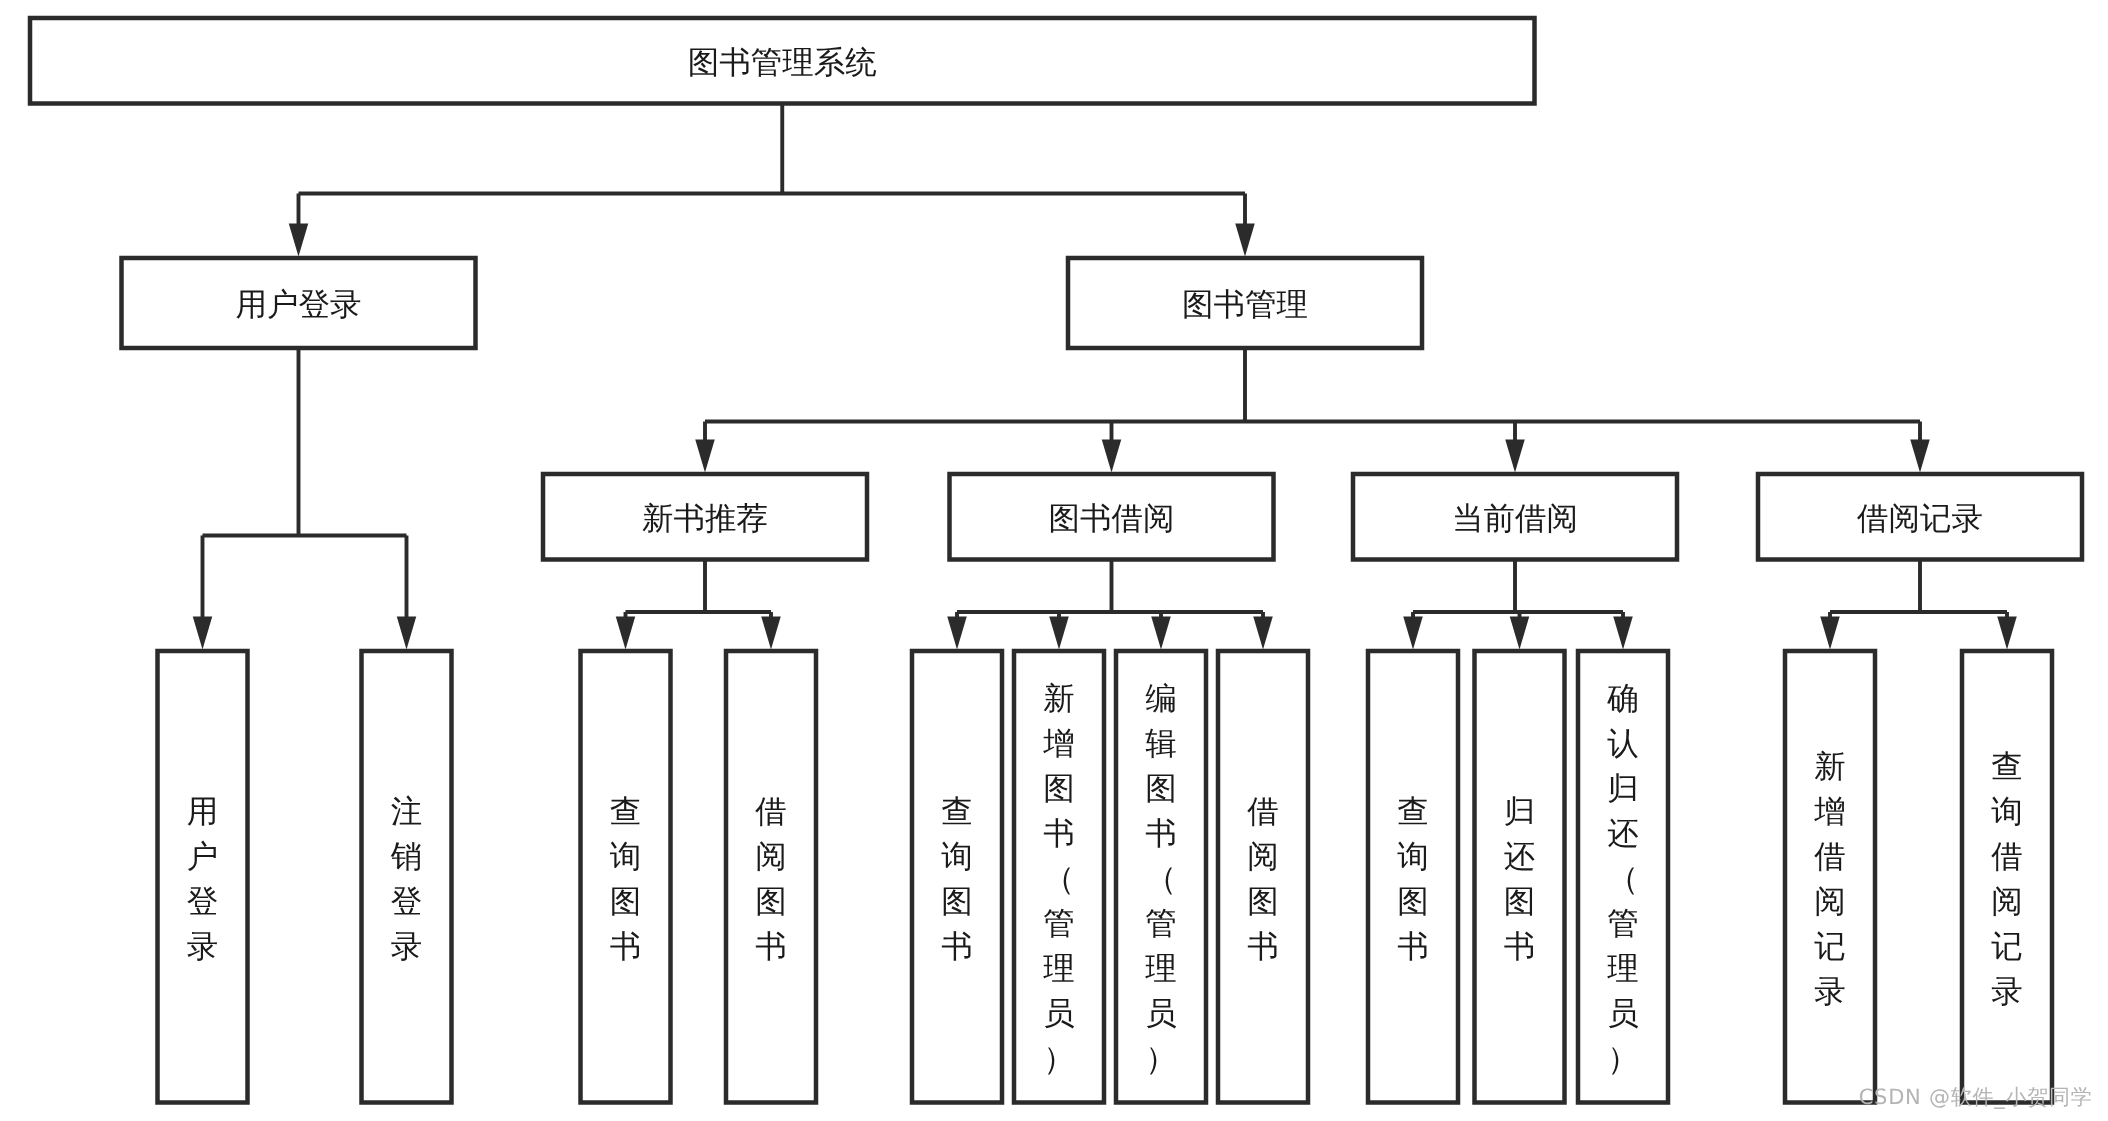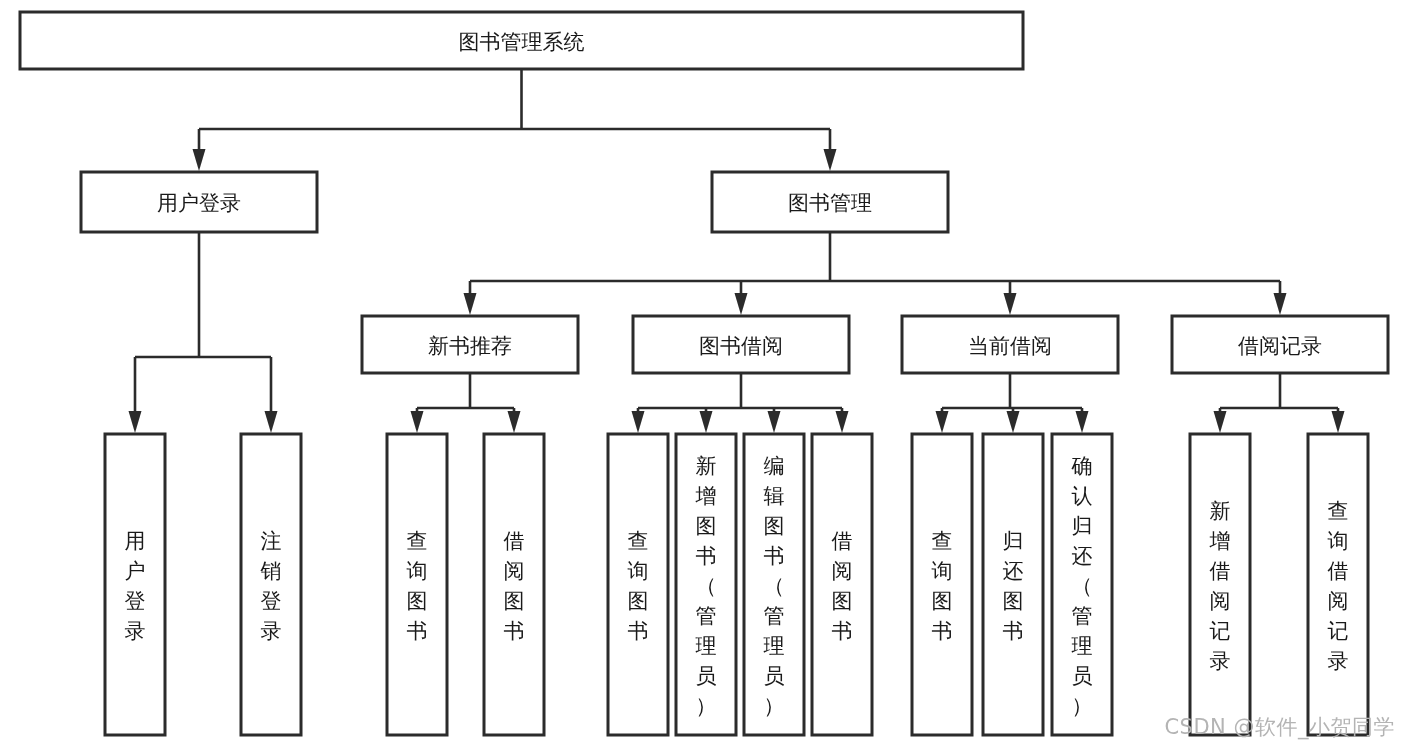--- a/index.html
+++ b/index.html
@@ -53,21 +53,21 @@
     fill: #1a1a1a;
     font-family: "DejaVu Sans", "Liberation Sans", sans-serif;
     font-size: 21px;
     text-anchor: middle;
   }
   .watermark {
     position: absolute;
     right: 10px;
     bottom: 6px;
     font-family: "DejaVu Sans", "Liberation Sans", sans-serif;
-    font-size: 21px;
+    font-size: 14px;
     color: #b4b4b4;
     letter-spacing: 0.5px;
     white-space: nowrap;
     user-select: none;
   }
 </style>
 </head>
 <body>
 
 <div id="diagram-root">

